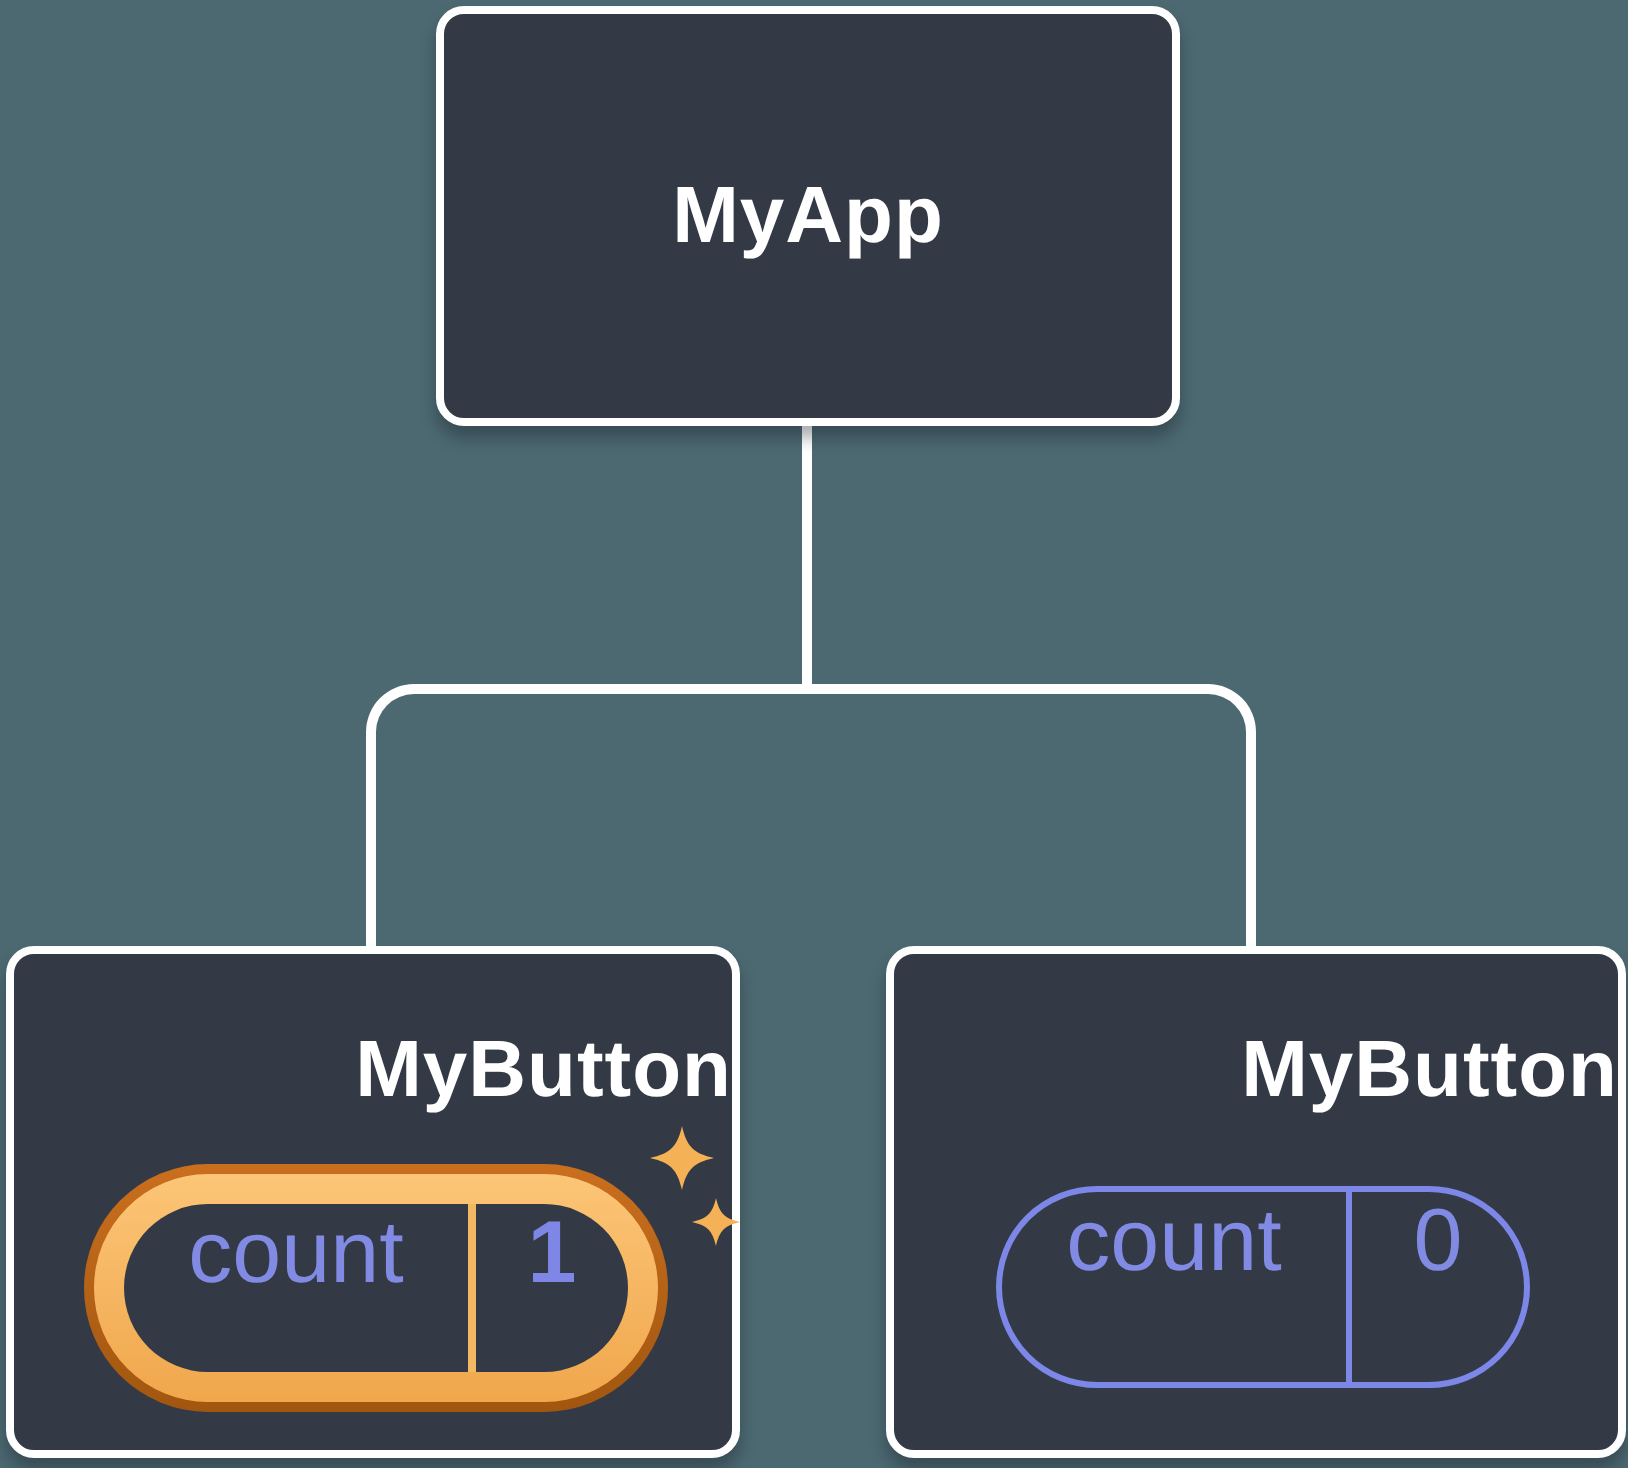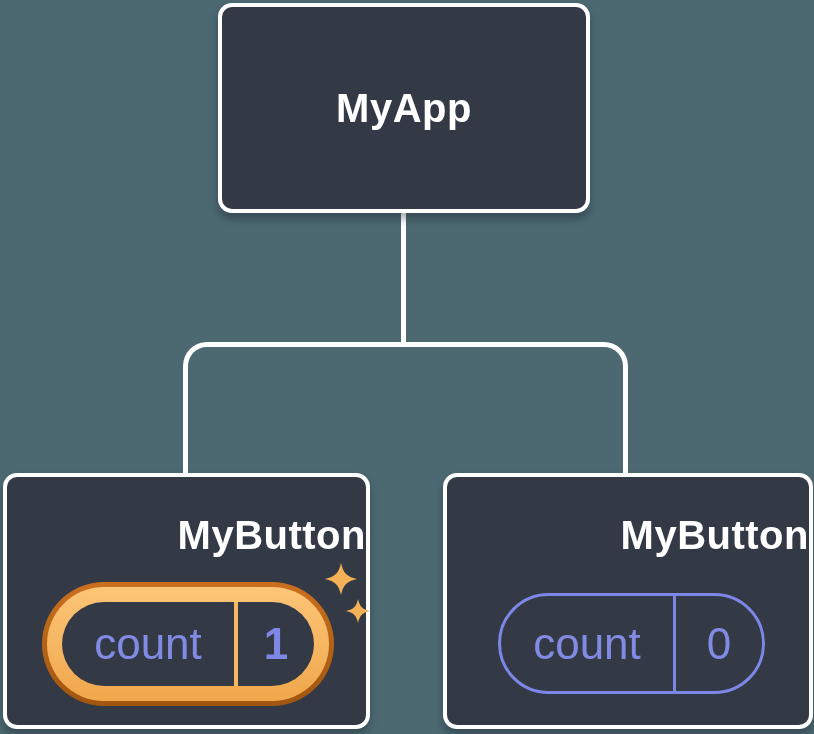--- a/index.html
+++ b/index.html
@@ -123,21 +123,21 @@
     border: 3px solid #7C87E8;
     border-radius: 52px;
     display: flex;
     overflow: hidden;
     background: #333A46;
   }
 
   
   .chamber {
     display: flex;
-    align-items: center;
+    align-items: flex-start;
     justify-content: center;
   }
   .chamber-label {
     width: 172px;
     flex: none;
   }
   .chamber-value {
     flex: 1;
   }
   .divider-gold { border-right: 4px solid #F5B862; }

